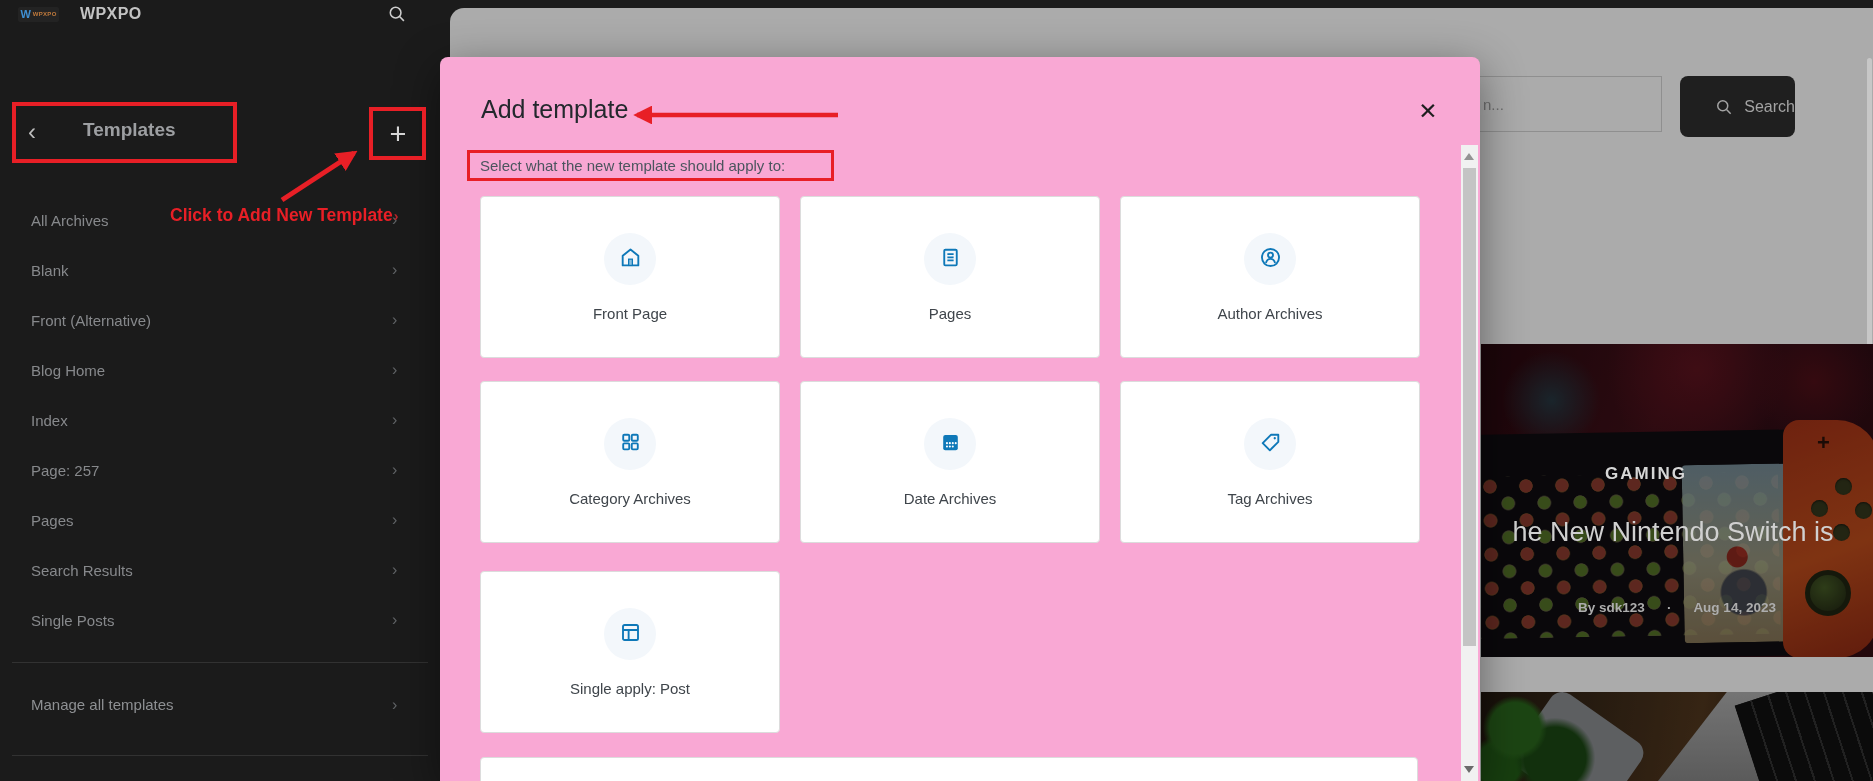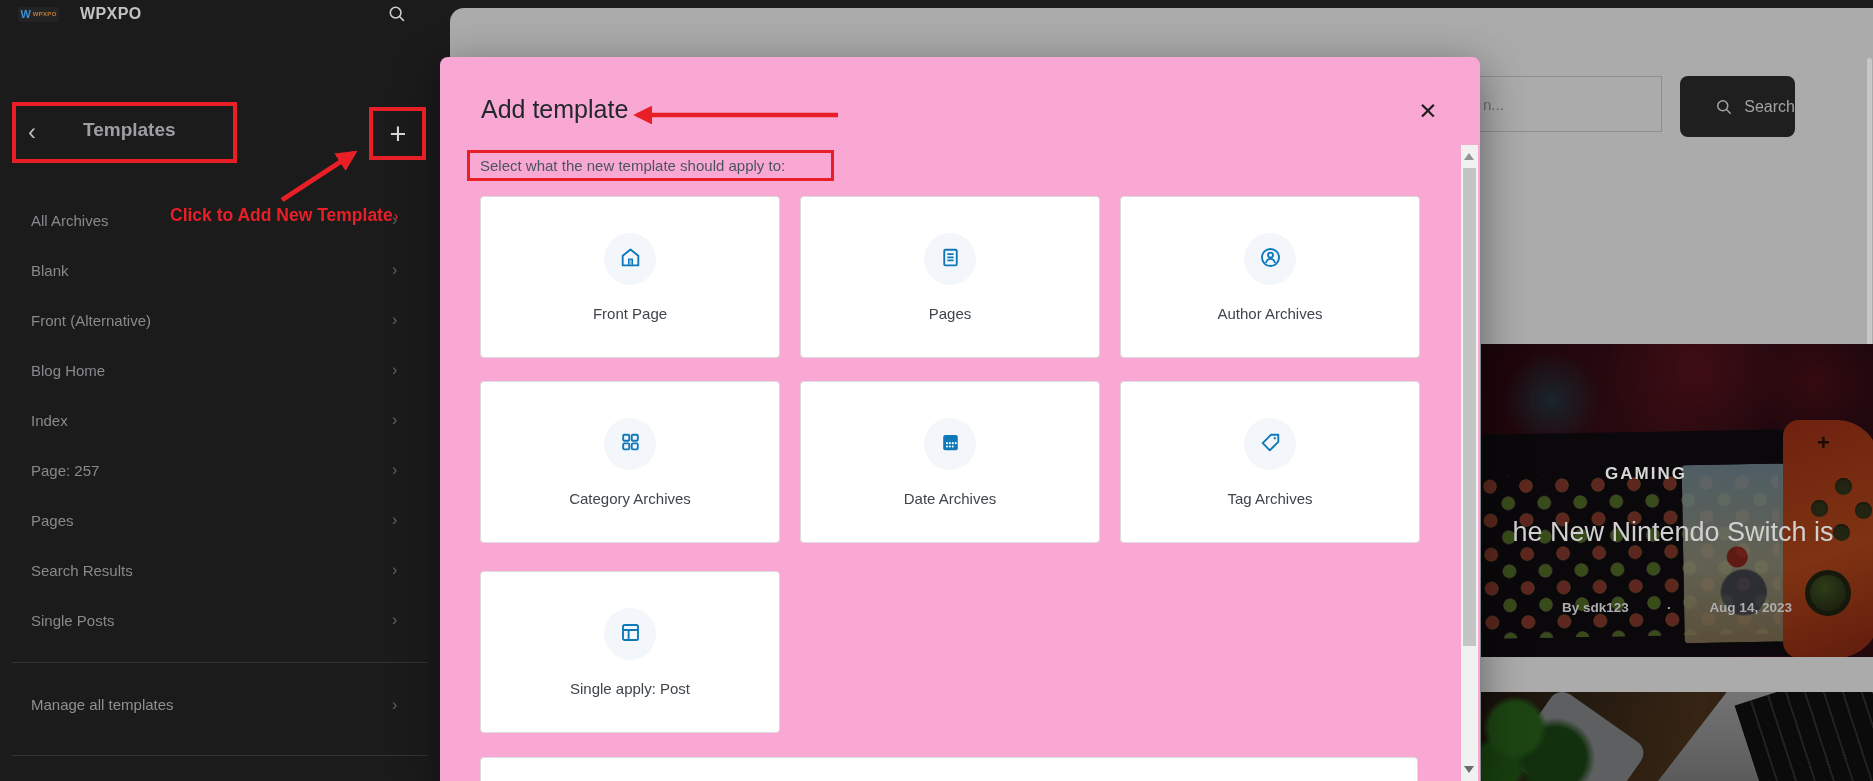--- a/index.html
+++ b/index.html
@@ -69,21 +69,21 @@
       background:linear-gradient(160deg,#c23b17 0%, #e05a1d 55%, #a93012 100%); }
   .fi-joycon .plus { position:absolute; left:34px; top:10px; color:#2a1206; font-size:22px; font-weight:bold; }
   .fi-btn { position:absolute; width:17px; height:17px; border-radius:50%; background:#39401e; box-shadow:inset 0 1px 2px rgba(0,0,0,.6); }
   .fi-stick { position:absolute; left:22px; top:150px; width:46px; height:46px; border-radius:50%;
       background:radial-gradient(circle at 40% 35%, #4d6b28, #2c3a17 75%); border:5px solid #20290f; }
   .fi-overlay { position:absolute; inset:0; background:rgba(8,4,7,.45); }
   .fi-badge { position:absolute; left:0; top:120px; width:330px; text-align:center; color:#d6d6d6;
               font-size:17px; font-weight:bold; letter-spacing:2px; }
   .fi-title { position:absolute; left:-8px; right:0; top:171px; text-align:center; color:#d0d0d0;
               font-size:27px; font-weight:500; line-height:34px; }
-  .fi-byline { position:absolute; left:0; right:0; top:256px; display:flex; justify-content:center; gap:38px;
+  .fi-byline { position:absolute; left:0; right:0; top:256px; display:flex; justify-content:center; gap:22px;
                color:#adadad; font-size:13.5px; font-weight:bold; }
 
   
   .desk { position:absolute; left:1031px; top:684px; width:392px; height:89px; overflow:hidden;
           background:linear-gradient(100deg, #241a10 0%, #3d2b1a 30%, #54391f 55%, #2a1d12 78%); }
   .desk-pot { position:absolute; left:42px; top:18px; width:110px; height:90px; background:#8f9296; transform:rotate(35deg); border-radius:14px; }
   .desk-plant { position:absolute; left:-22px; top:-18px; width:160px; height:120px;
       background:
         radial-gradient(circle 46px at 35% 45%, #2c6b1e 0 55%, transparent 70%),
         radial-gradient(circle 56px at 60% 70%, #1c4a14 0 55%, transparent 72%),

